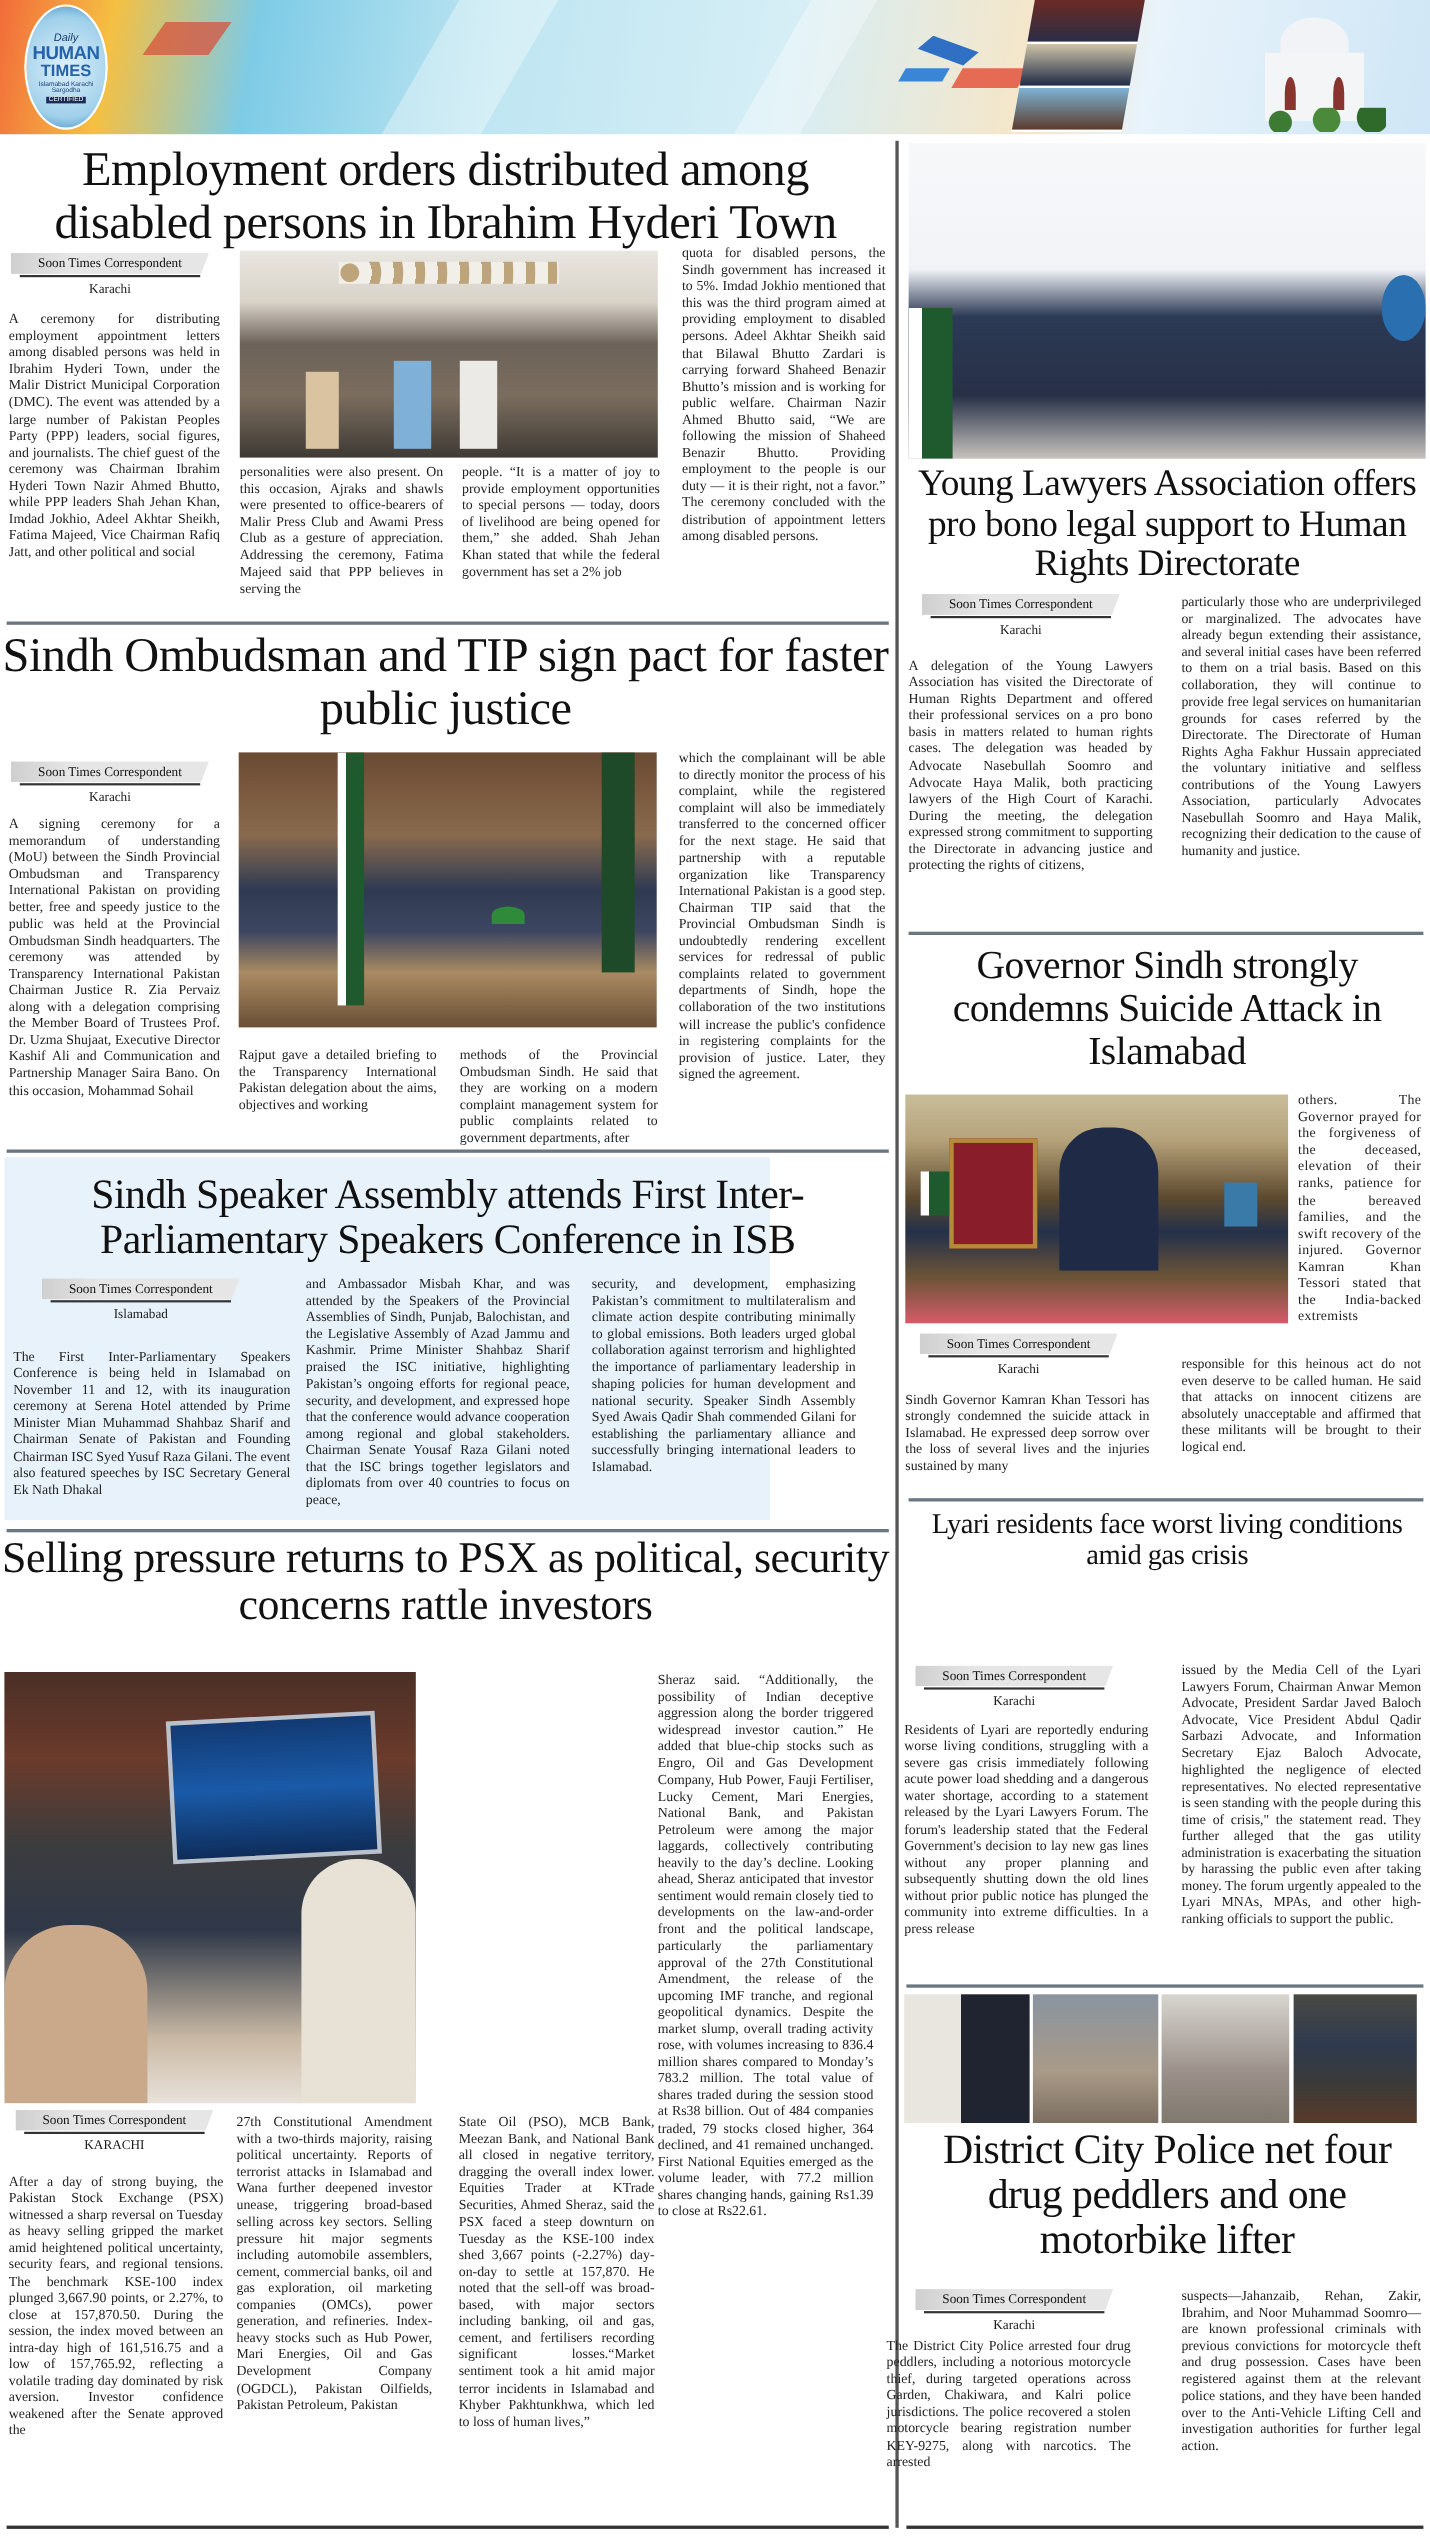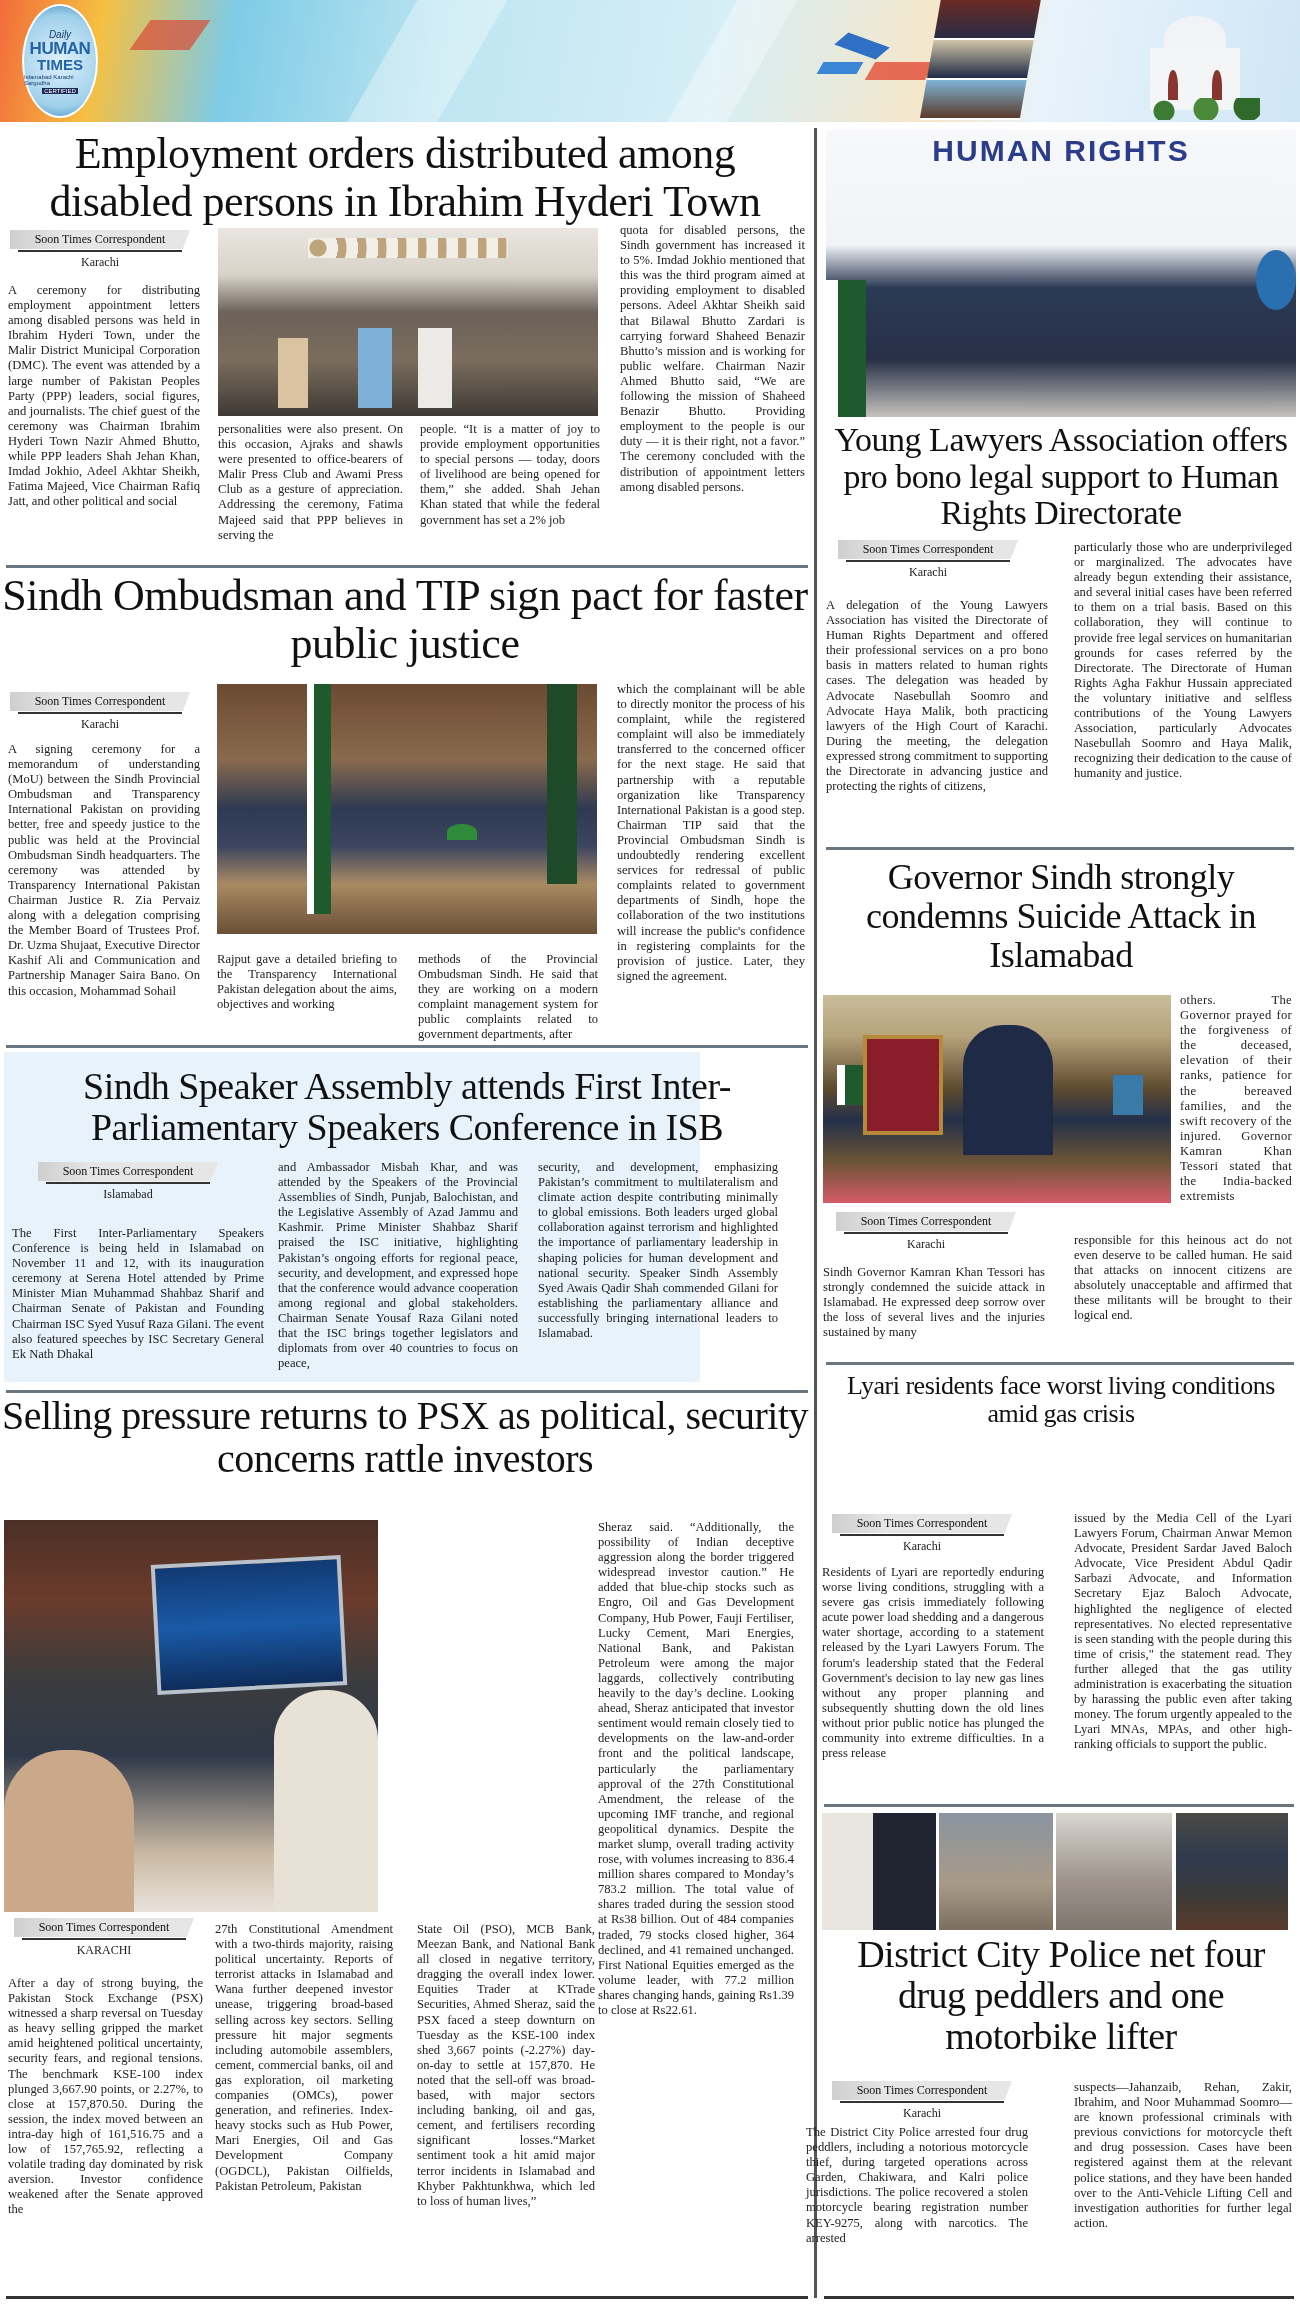--- a/index.html
+++ b/index.html
@@ -1,20 +1,20 @@
 <!DOCTYPE html>
 <html><head>
 <meta charset="utf-8">
 <style>
 *{box-sizing:border-box;margin:0;padding:0}
 body{width:1300px;height:2306px;background:#fff;font-family:"Liberation Serif",serif;color:#1a1a1a;position:relative;overflow:hidden}
 .abs{position:absolute}
 .masthead{left:0;top:0;width:1300px;height:122px;background:linear-gradient(100deg,#f26b3a 0%,#f5c042 8%,#7ecbe6 18%,#bfe6f2 35%,#d6eef6 55%,#f6e6c8 72%,#e8f3fb 80%,#cfe6f6 100%);overflow:hidden}
 .mh-stripe{position:absolute;background:rgba(255,255,255,.35);transform:skewX(-30deg)}
-.logo{left:22px;top:4px;width:76px;height:114px;border-radius:50%;background:radial-gradient(circle,#dff0fb 0%,#9fd0ea 70%,#3b87c0 100%);border:2px solid #fff;display:flex;flex-direction:column;align-items:center;justify-content:center;font-family:"Liberation Sans",sans-serif}
+.logo{left:22px;top:4px;width:76px;height:114px;border-radius:50%;background:radial-gradient(circle,#dff0fb 0%,#9fd0ea 70%,#3b87c0 100%);border:2px solid #fff;display:flex;flex-direction:column;align-items:center;justify-content:center;text-align:center;font-family:"Liberation Sans",sans-serif}
 .logo .d{font-style:italic;font-size:10px;color:#173e70}
 .logo .s{font-weight:bold;font-size:17px;color:#2463a8;line-height:17px;letter-spacing:-.5px}
 .logo .t{font-weight:bold;font-size:15px;color:#2463a8;line-height:15px}
 .logo .c{font-size:6px;color:#173e70;margin-top:2px}
 .cityn{left:360px;top:14px;font-family:"DejaVu Sans",sans-serif;font-weight:bold;font-size:66px;color:#2b2f3a;letter-spacing:-2px;text-shadow:3px 3px 0 #fff,-2px -2px 0 #fff,2px -2px 0 #fff,-2px 2px 0 #fff}
 .mh-photos{left:930px;top:0;width:100px;height:122px;transform:skewX(-10deg)}
 .mh-photo{width:100%;height:40px;border-bottom:2px solid #fff}
 .mausoleum{left:1140px;top:10px;width:110px;height:100px}
 .mau-body{position:absolute;left:10px;top:38px;width:90px;height:62px;background:#f3f5f7}
 .mau-dome{position:absolute;left:24px;top:6px;width:62px;height:46px;border-radius:50% 50% 10% 10%;background:#f1f3f6}
@@ -134,21 +134,20 @@
   </div>
   <div class="abs col" style="left:8px;top:1976px;width:195px">After a day of strong buying, the Pakistan Stock Exchange (PSX) witnessed a sharp reversal on Tuesday as heavy selling gripped the market amid heightened political uncertainty, security fears, and regional tensions. The benchmark KSE-100 index plunged 3,667.90 points, or 2.27%, to close at 157,870.50. During the session, the index moved between an intra-day high of 161,516.75 and a low of 157,765.92, reflecting a volatile trading day dominated by risk aversion. Investor confidence weakened after the Senate approved the</div>
   <div class="abs col" style="left:215px;top:1922px;width:178px">27th Constitutional Amendment with a two-thirds majority, raising political uncertainty. Reports of terrorist attacks in Islamabad and Wana further deepened investor unease, triggering broad-based selling across key sectors. Selling pressure hit major segments including automobile assemblers, cement, commercial banks, oil and gas exploration, oil marketing companies (OMCs), power generation, and refineries. Index-heavy stocks such as Hub Power, Mari Energies, Oil and Gas Development Company (OGDCL), Pakistan Oilfields, Pakistan Petroleum, Pakistan</div>
   <div class="abs col" style="left:417px;top:1922px;width:178px">State Oil (PSO), MCB Bank, Meezan Bank, and National Bank all closed in negative territory, dragging the overall index lower. Equities Trader at KTrade Securities, Ahmed Sheraz, said the PSX faced a steep downturn on Tuesday as the KSE-100 index shed 3,667 points (-2.27%) day-on-day to settle at 157,870. He noted that the sell-off was broad-based, with major sectors including banking, oil and gas, cement, and fertilisers recording significant losses.“Market sentiment took a hit amid major terror incidents in Islamabad and Khyber Pakhtunkhwa, which led to loss of human lives,”</div>
 </article>
 
 <div class="abs hrule" style="left:6px;top:2296px;width:802px;background:#333"></div>
 
 <article>
   <div class="abs photo" style="left:826px;top:130px;width:470px;height:287px;background:linear-gradient(180deg,#f7f8fa 0%,#f1f3f7 40%,#2c3a55 55%,#273047 80%,#c6c3be 100%)">
-    <div class="abs" style="left:0;top:4px;width:470px;font-family:'Liberation Sans',sans-serif;font-weight:bold;font-size:30px;color:#2b3d8a;letter-spacing:2px;text-align:center">HUMAN RIGHTS</div>
     <div class="abs" style="left:0;top:150px;width:40px;height:137px;background:linear-gradient(90deg,#fff 30%,#1f5a2e 30%)"></div>
     <div class="abs" style="left:430px;top:120px;width:40px;height:60px;border-radius:50%;background:#2a6fb0"></div>
   </div>
   <h1 class="abs hl" style="left:826px;top:422px;width:470px;font-size:34px">Young Lawyers Association offers pro bono legal support to Human Rights Directorate</h1>
   <div class="abs byline" style="left:838px;top:540px">
     <span class="tag">Soon Times Correspondent</span>
     <span class="rule"></span>
     <span class="loc">Karachi</span>
   </div>
   <div class="abs col" style="left:826px;top:598px;width:222px">A delegation of the Young Lawyers Association has visited the Directorate of Human Rights Department and offered their professional services on a pro bono basis in matters related to human rights cases. The delegation was headed by Advocate Nasebullah Soomro and Advocate Haya Malik, both practicing lawyers of the High Court of Karachi. During the meeting, the delegation expressed strong commitment to supporting the Directorate in advancing justice and protecting the rights of citizens,</div>

